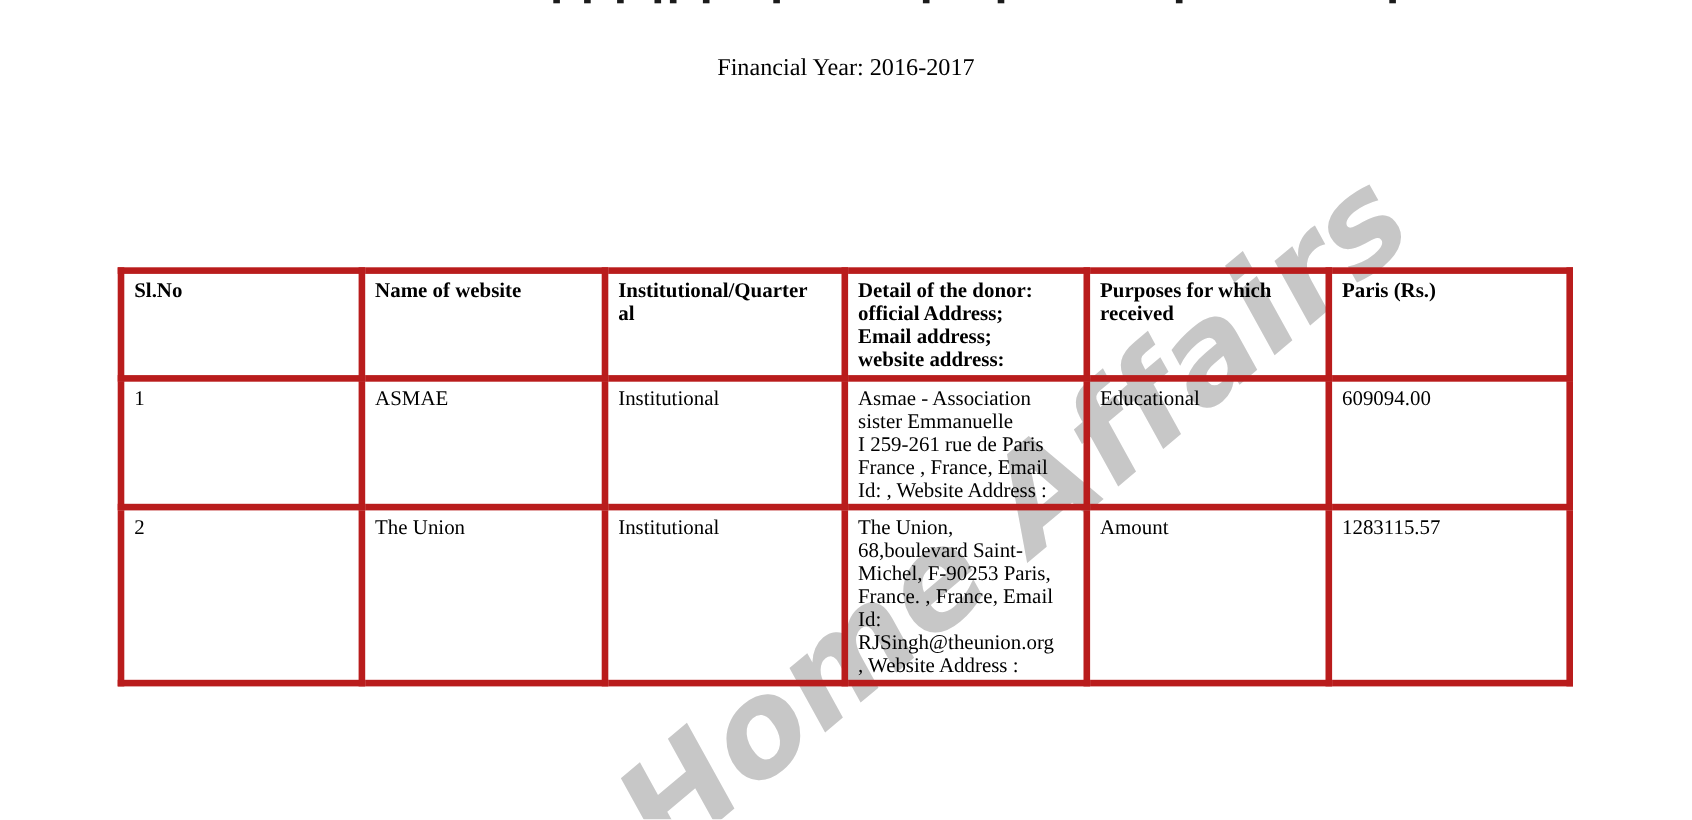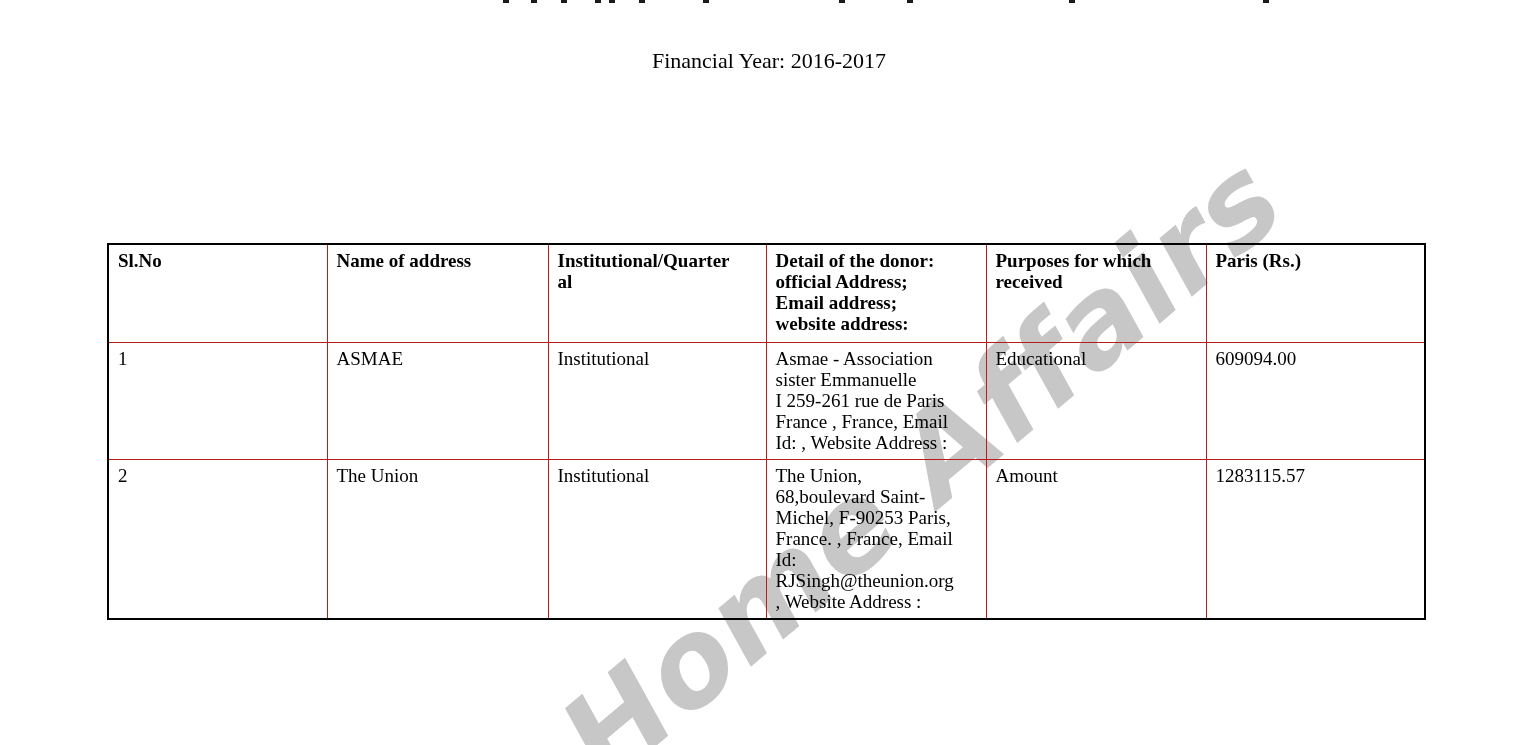--- a/index.html
+++ b/index.html
@@ -68,21 +68,21 @@
     left: 107px;
     top: 243px;
     width: 1317px;
     border-collapse: collapse;
     table-layout: fixed;
     border: 2px solid #000;
     z-index: 1;
     background: transparent;
   }
   table.donors th, table.donors td {
-    border: 1px solid #b91c1c;
+    border: 6px solid #b91c1c;
     vertical-align: top;
     text-align: left;
     padding: 5px 9px 0 9px;
     font-size: 19px;
     line-height: 21px;
     white-space: pre-line;
     overflow: hidden;
     background: transparent;
     font-weight: normal;
   }
@@ -107,21 +107,21 @@
       <col style="width:219px">
       <col style="width:221px">
       <col style="width:218px">
       <col style="width:220px">
       <col style="width:220px">
       <col style="width:219px">
     </colgroup>
     <thead>
       <tr class="header-row">
         <th>Sl.No</th>
-        <th>Name of address</th>
+        <th>Name of website</th>
         <th>Institutional/Quarter
 al</th>
         <th>Detail of the donor:
 official Address;
 Email address;
 website address:</th>
         <th>Purposes for which
 received</th>
         <th>Paris (Rs.)</th>
       </tr>

